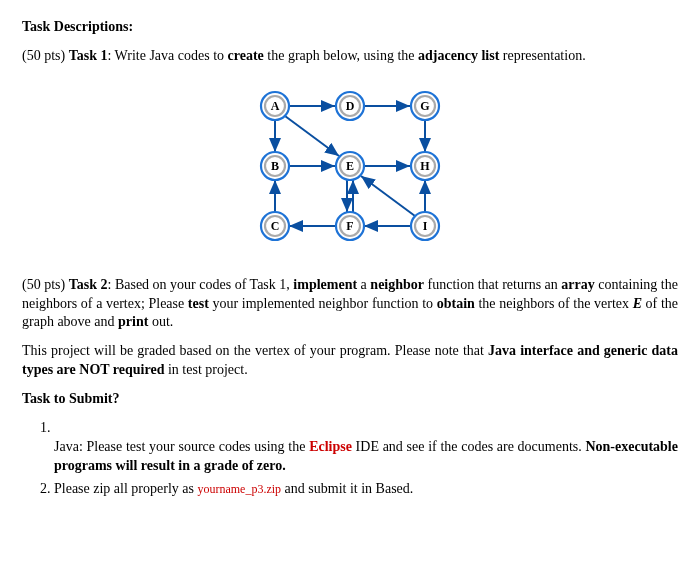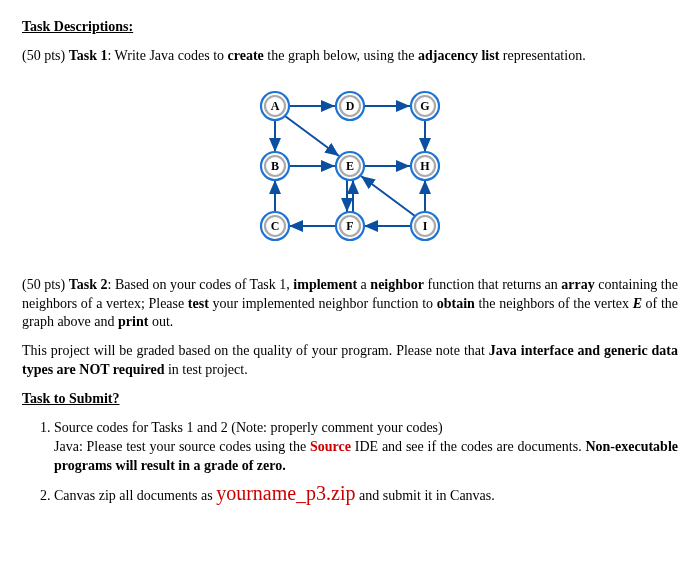--- a/index.html
+++ b/index.html
@@ -8,21 +8,20 @@
     font-family: "Times New Roman", Times, serif;
     font-size: 14px;
     color: #000;
     background: #fff;
     width: 700px;
     box-sizing: border-box;
     line-height: 1.35;
   }
   .section-title {
     font-weight: bold;
-    text-decoration: underline;
     margin-bottom: 10px;
   }
   .para {
     margin: 0 0 10px 0;
     text-align: justify;
   }
   .b { font-weight: bold; }
   .i { font-style: italic; }
   .red { color: #c00; }
   .graph-wrap {
@@ -53,21 +52,21 @@
   ol.submit {
     margin: 4px 0 0 0;
     padding-left: 32px;
   }
   ol.submit li {
     margin-bottom: 4px;
     text-align: justify;
   }
   .zipname {
     color: #c00;
-    font-size: 20px;
+    font-size: 12px;
   }
 </style>
 </head>
 <body>
 
 <div class="section-title">Task Descriptions:</div>
 
 <p class="para">
   <span>(50 pts) </span><span class="b">Task 1</span><span>: Write Java codes to </span><span class="b">create</span><span> the graph below, using the </span><span class="b">adjacency list</span><span> representation.</span>
 </p>
@@ -155,26 +154,26 @@
     <text x="185" y="150">I</text>
   </g>
 </svg>
 </div>
 
 <p class="para">
   <span>(50 pts) </span><span class="b">Task 2</span><span>: Based on your codes of Task 1, </span><span class="b">implement</span><span> a </span><span class="b">neighbor</span><span> function that returns an </span><span class="b">array</span><span> containing the neighbors of a vertex; Please </span><span class="b">test</span><span> your implemented neighbor function to </span><span class="b">obtain</span><span> the neighbors of the vertex </span><span class="b i">E</span><span> of the graph above and </span><span class="b">print</span><span> out.</span>
 </p>
 
 <p class="para">
-  <span>This project will be graded based on the quality of your program. Please note that </span><span class="b">Java interface and generic data types are NOT required</span><span> in test project.</span>
+  <span>This project will be graded based on the vertex of your program. Please note that </span><span class="b">Java interface and generic data types are NOT required</span><span> in test project.</span>
 </p>
 
 <div class="section-title">Task to Submit?</div>
 
 <ol class="submit">
   <li>
-    <span>Source codes for Tasks 1 and 2 (Note: properly comment your codes)</span><br>
-    <span>Java: Please test your source codes using the </span><span class="b red">Source</span><span> IDE and see if the codes are documents. </span><span class="b">Non-executable programs will result in a grade of zero.</span>
+    <br>
+    <span>Java: Please test your source codes using the </span><span class="b red">Eclipse</span><span> IDE and see if the codes are documents. </span><span class="b">Non-executable programs will result in a grade of zero.</span>
   </li>
   <li>
-    <span>Canvas zip all documents as </span><span class="zipname">yourname_p3.zip</span><span> and submit it in Canvas.</span>
+    <span>Please zip all properly as </span><span class="zipname">yourname_p3.zip</span><span> and submit it in Based.</span>
   </li>
 </ol>
 
 </body></html>

